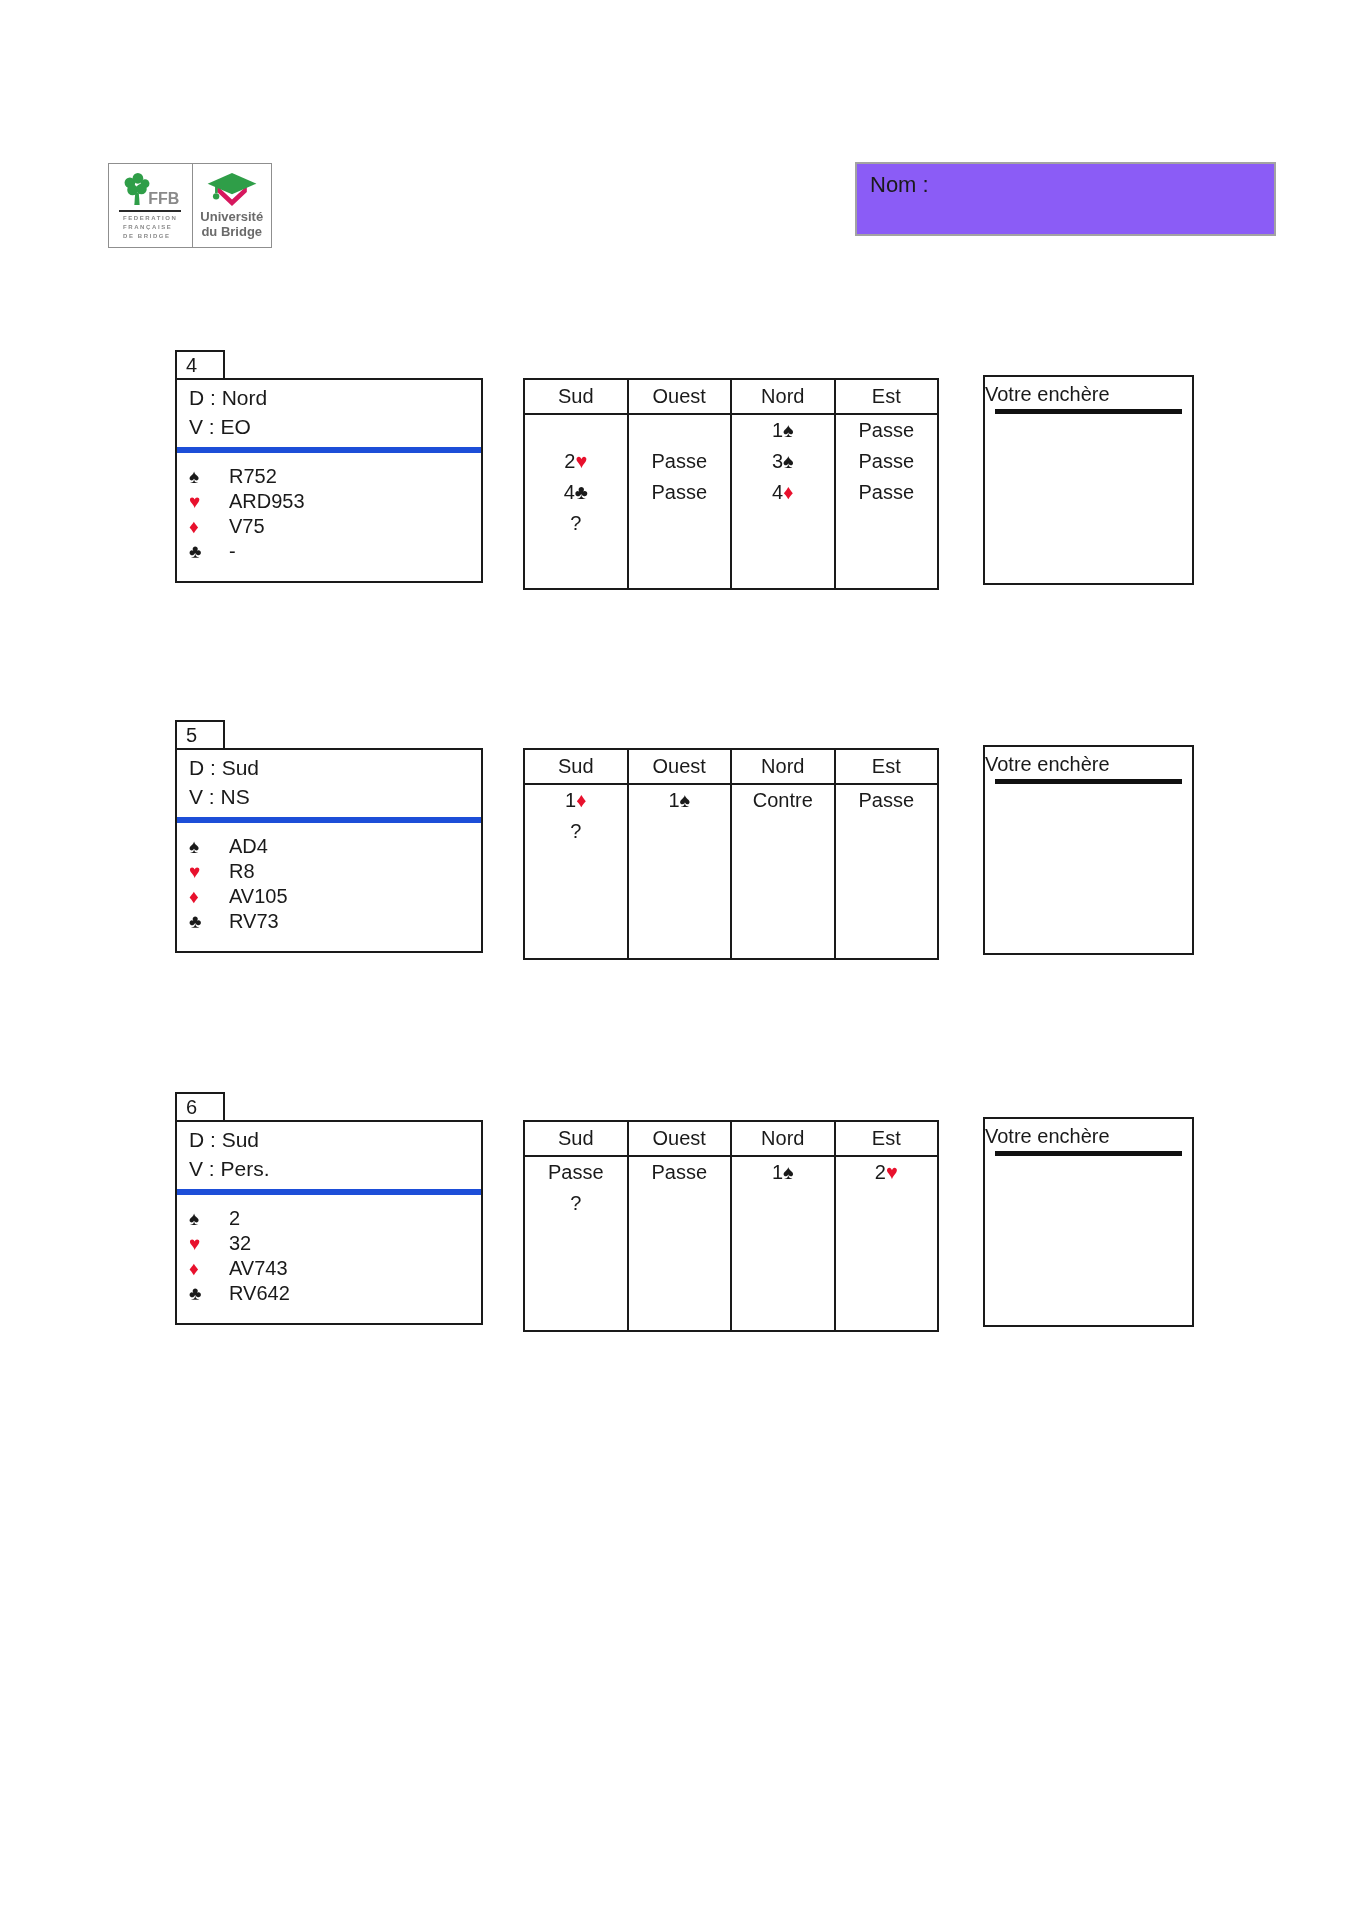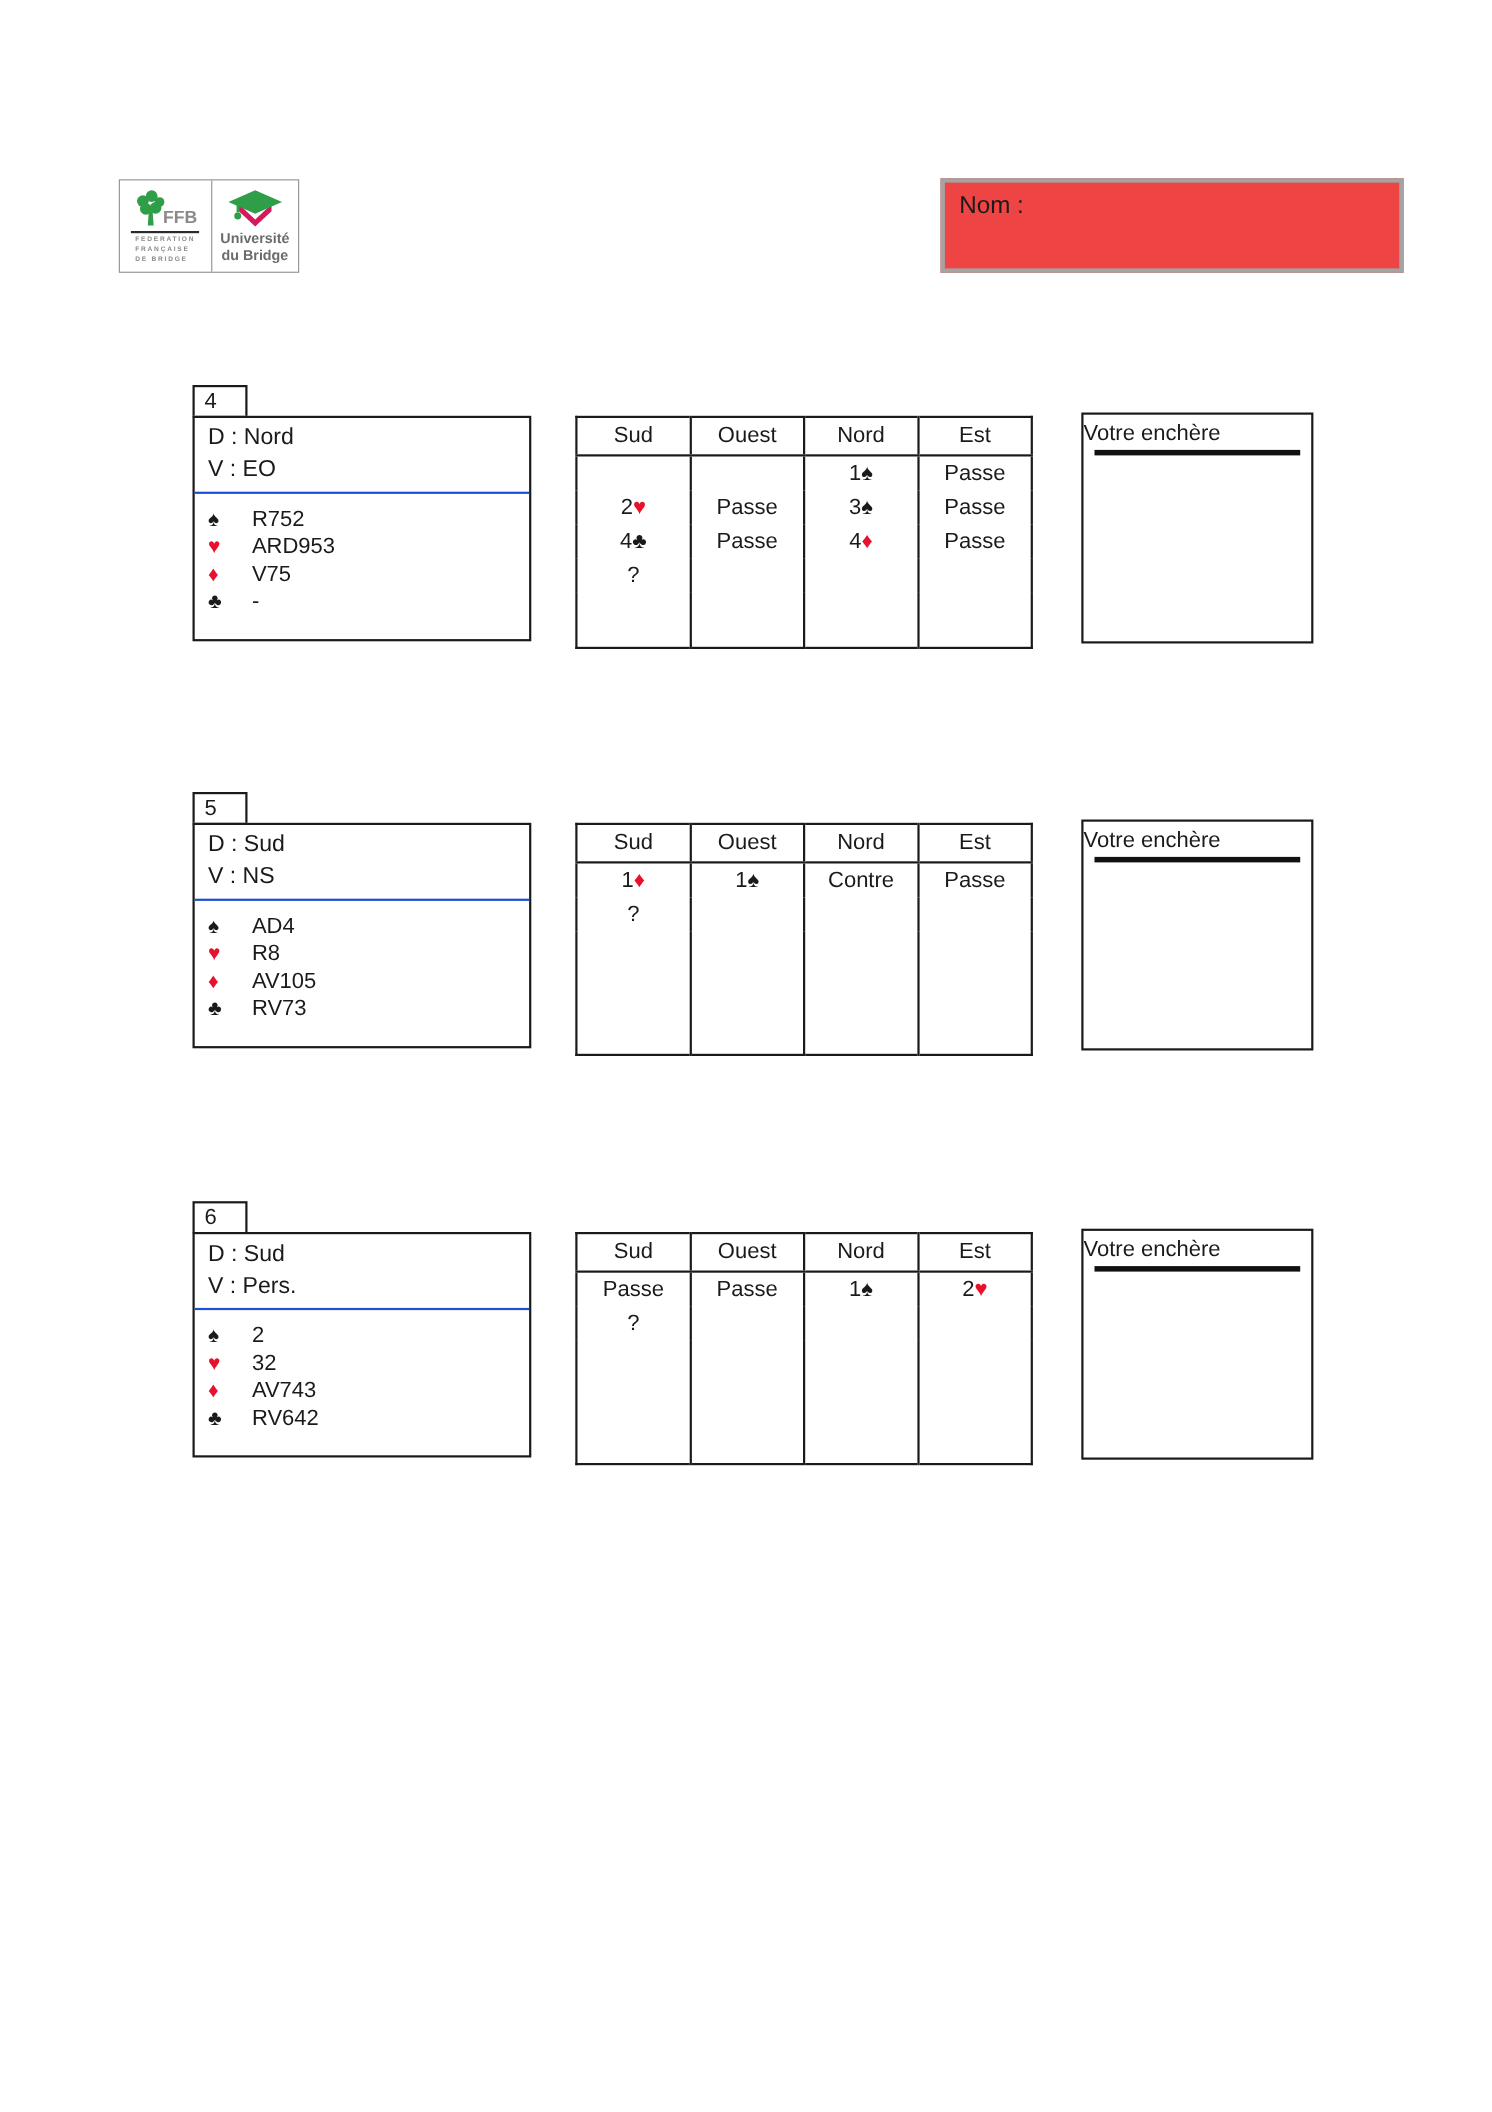--- a/index.html
+++ b/index.html
@@ -17,36 +17,36 @@
   .logo-cell.left { border-right:1px solid #8f8f8f; padding:4px 4px 3px; }
   .ffb-row { display:flex; align-items:flex-end; }
   .ffb-text { font-weight:bold; color:#8a8a8a; font-size:16px; margin-left:-5px; line-height:1; }
   .ffb-rule { width:62px; height:2px; background:#2b2b2b; margin:3px 0 2px; }
   .ffb-sub { font-size:6px; color:#8a8a8a; letter-spacing:1.6px; line-height:1.55; font-weight:bold; text-align:left; }
   .logo-cell.right { padding:4px 2px; }
   .uni-text { font-size:13px; font-weight:bold; color:#6b6b6b; line-height:1.1; text-align:center; margin-top:2px; }
 
   
   .nom-box {
-    position:absolute; left:855px; top:162px; width:421px; height:86px;
-    border:4px solid #a3a3a3; box-sizing:border-box; font-size:22px; padding:8px 13px; background:#ef4444;
+    position:absolute; left:855px; top:162px; width:421px; height:74px;
+    border:2px solid #a3a3a3; box-sizing:border-box; font-size:22px; padding:8px 13px; background:#8b5cf6;
   }
 
   
   .problem { position:absolute; left:0; width:100%; height:0; }
   .num-tab {
     position:absolute; left:175px; top:0; width:50px; height:30px;
     border:2px solid #1a1a1a; box-sizing:border-box; background:#fff;
     font-size:20px; padding:2px 0 0 9px;
   }
   .hand-box {
     position:absolute; left:175px; top:28px; width:308px; height:205px;
     border:2px solid #1a1a1a; box-sizing:border-box; background:#fff;
   }
-  .hand-head { border-bottom:2px solid #1d4ed8; padding:3px 12px 6px; }
+  .hand-head { border-bottom:6px solid #1d4ed8; padding:3px 12px 6px; }
   .hand-head div { font-size:21px; line-height:29px; }
   .hand-suits { padding:11px 12px 0; }
   .suit-row { display:flex; align-items:center; height:25px; font-size:20px; }
   .suit-glyph { width:24px; font-size:19px; }
   .suit-cards { margin-left:16px; }
 
   .bid-table {
     position:absolute; left:523px; top:28px; width:416px; height:212px;
     border:2px solid #1a1a1a; border-collapse:collapse; table-layout:fixed; background:#fff;
   }

